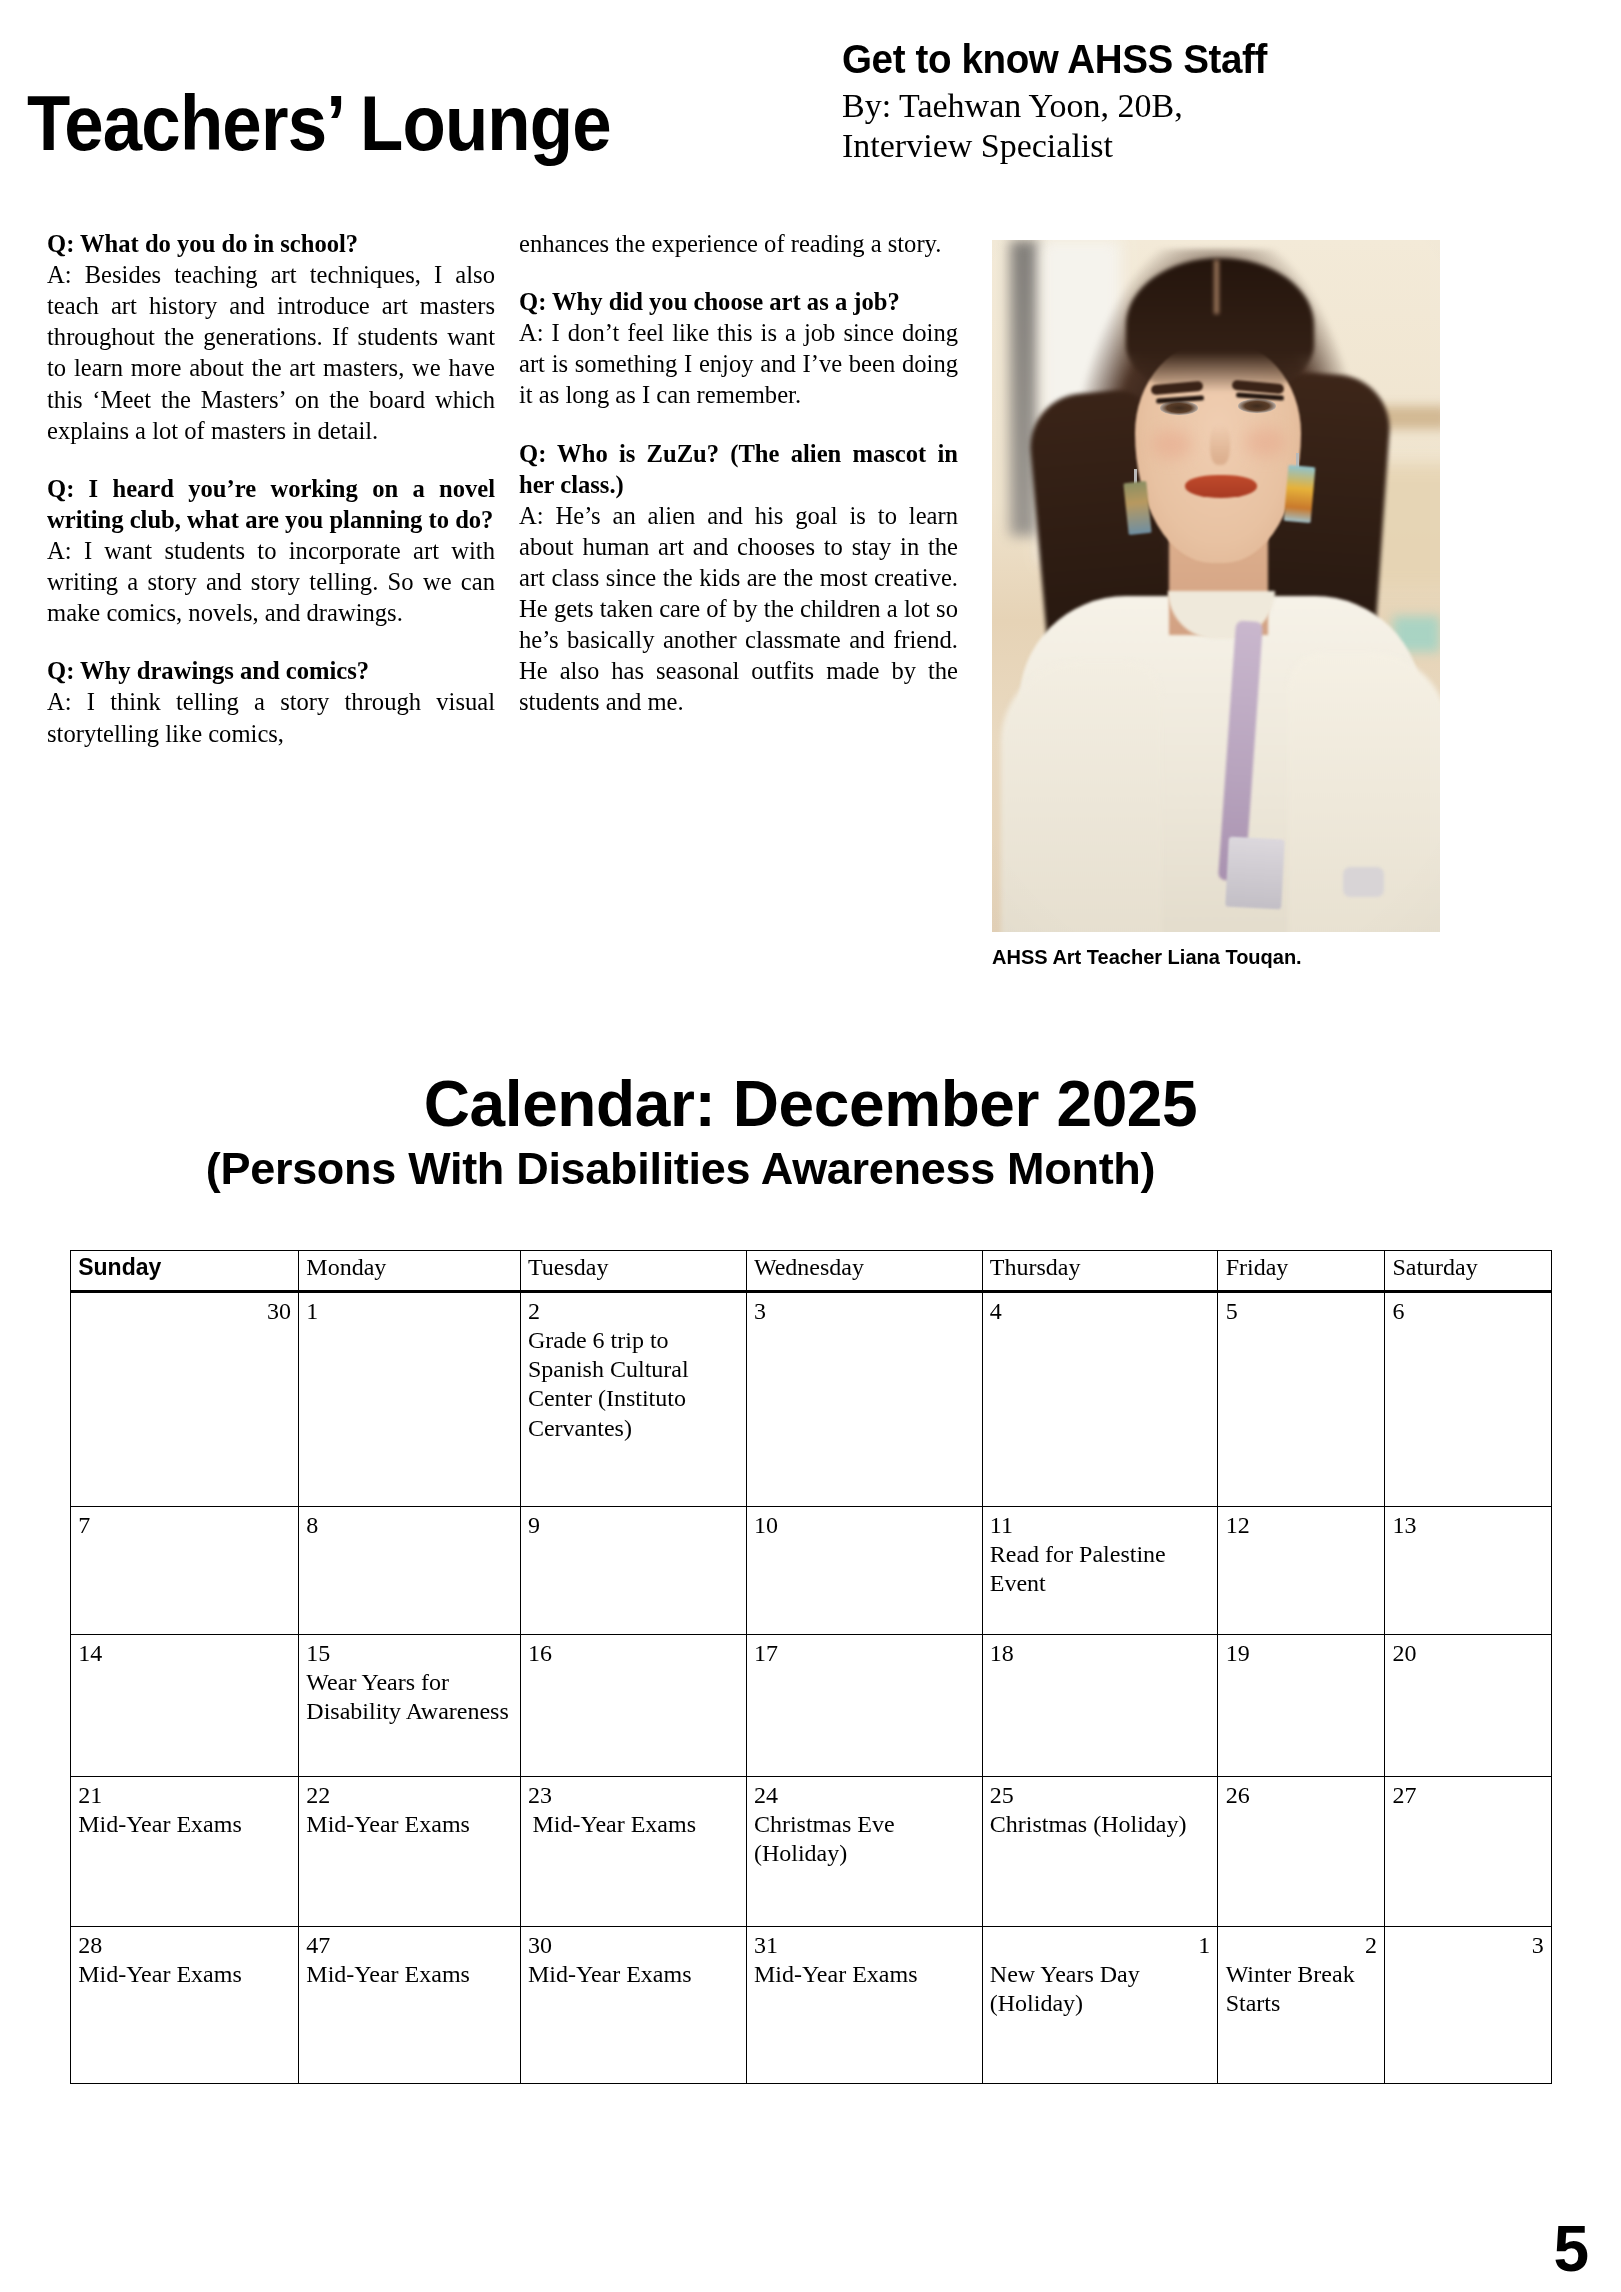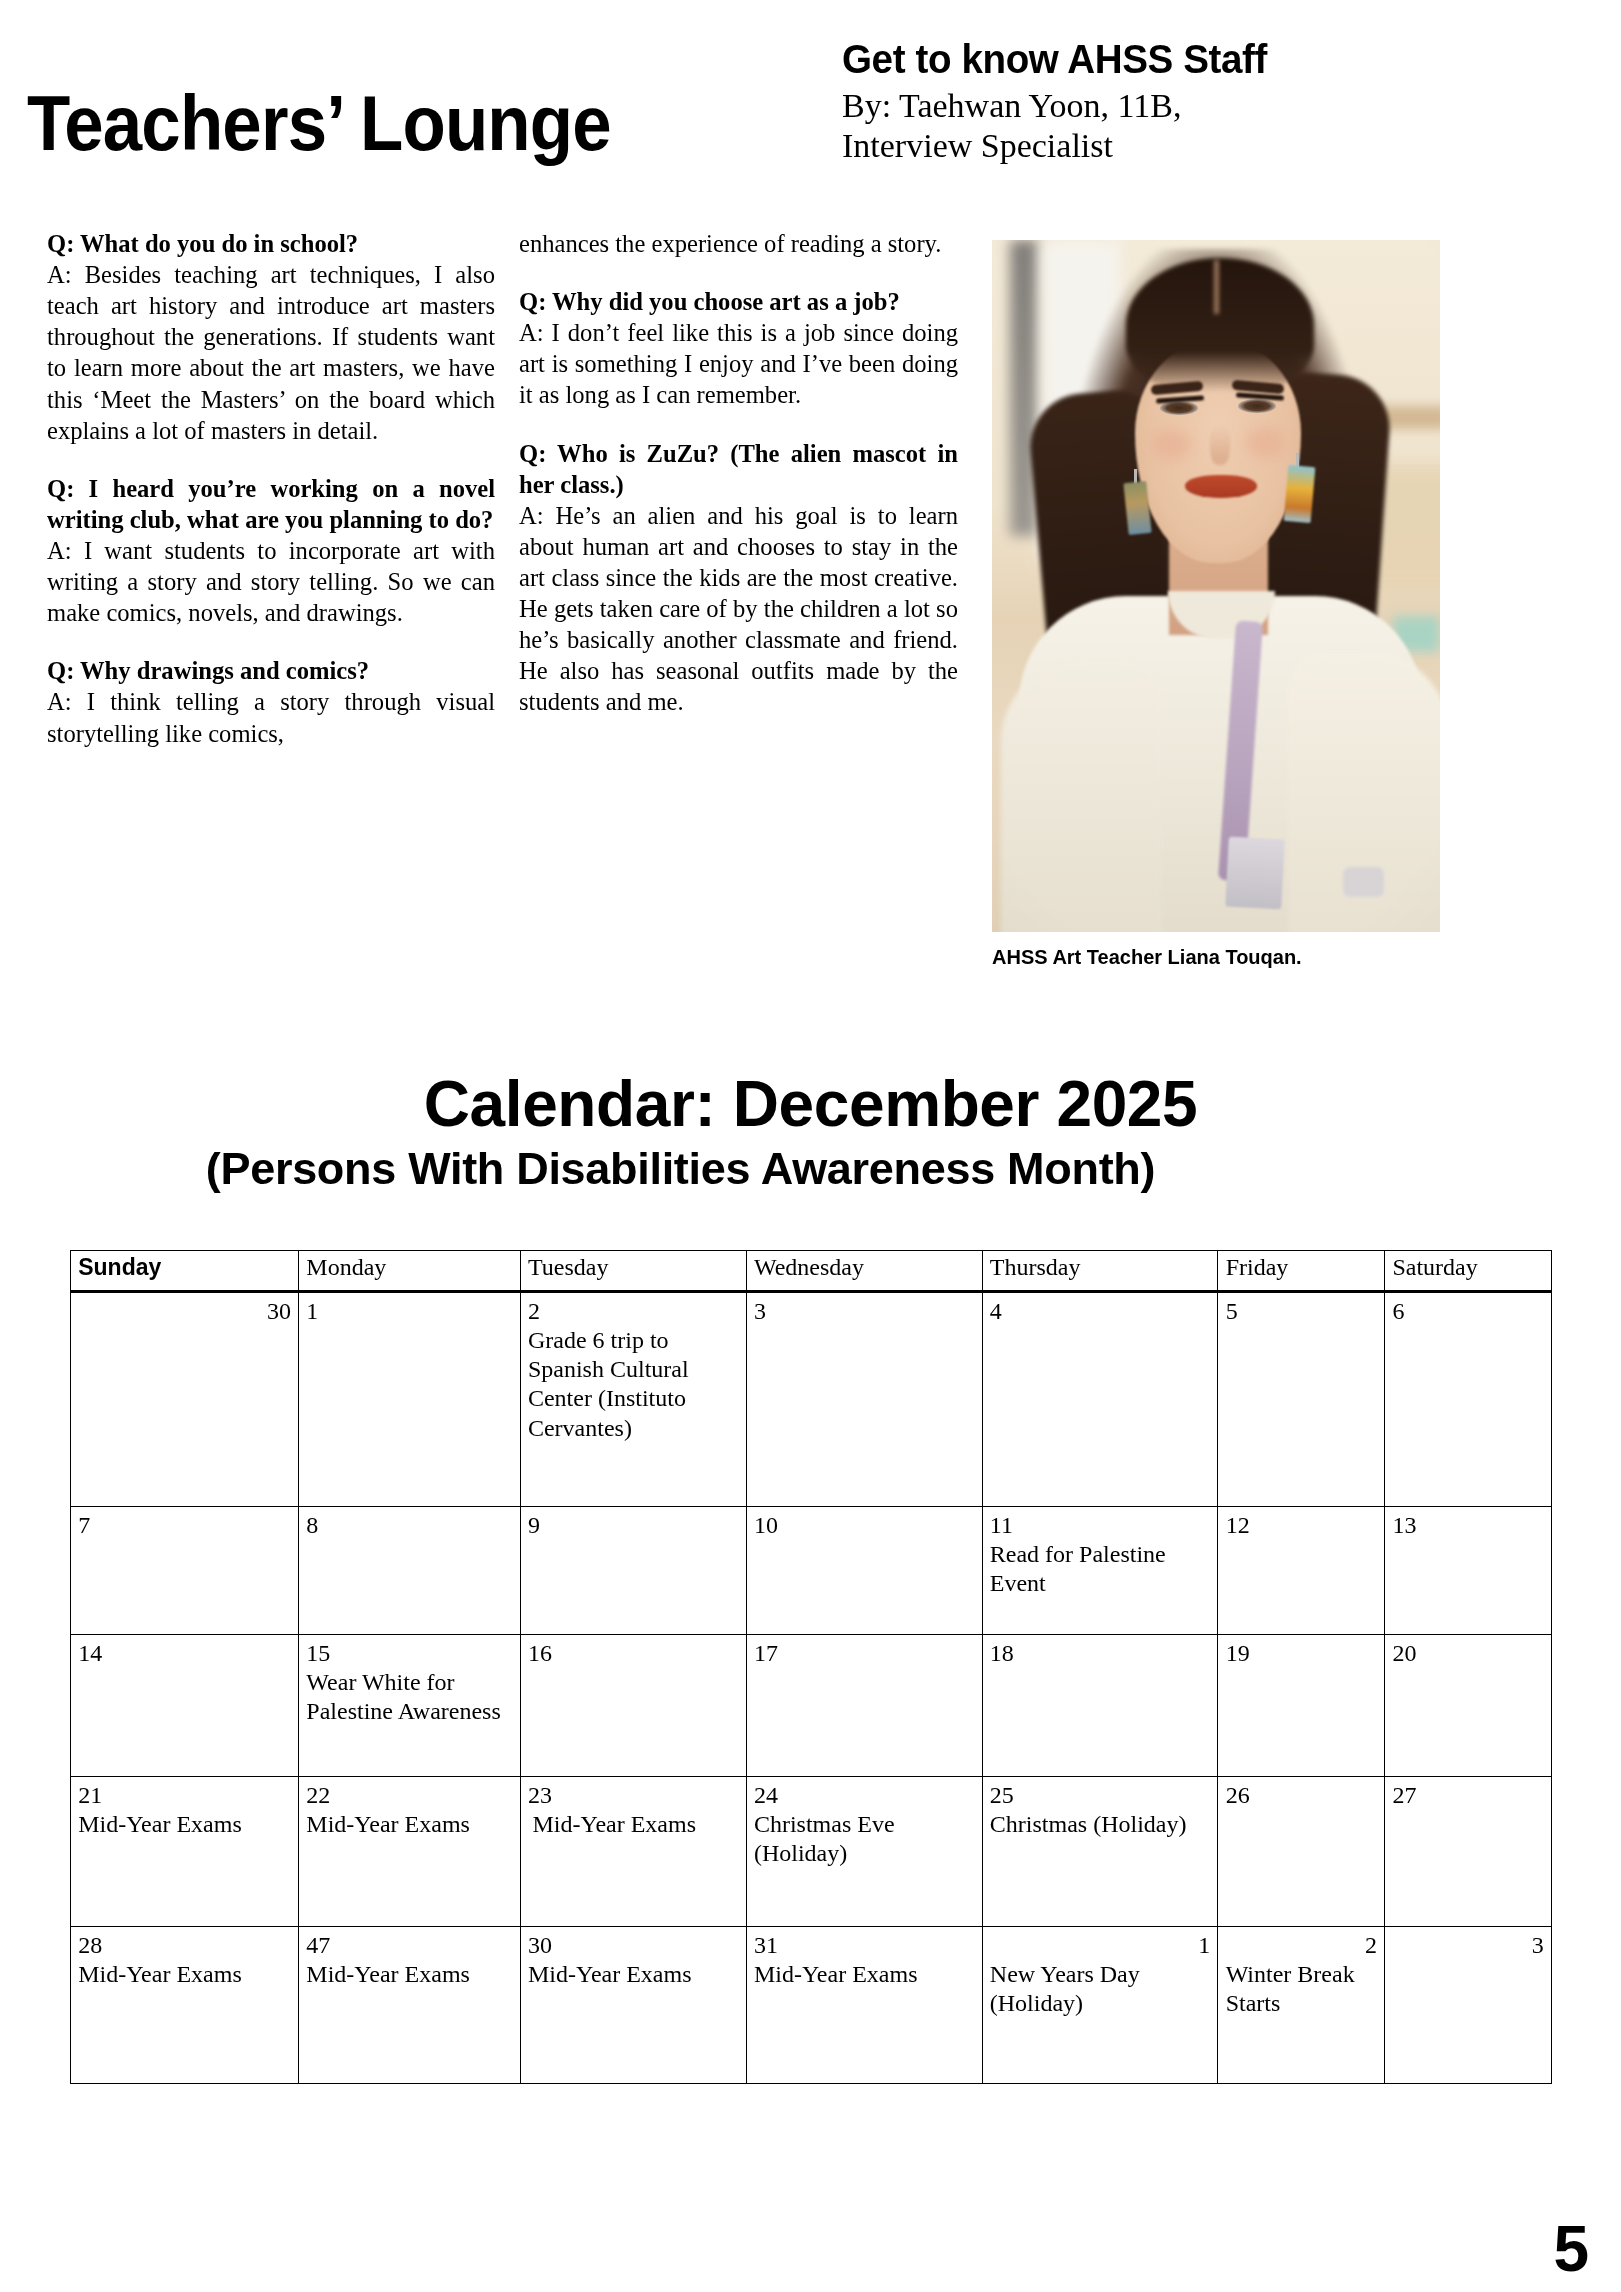--- a/index.html
+++ b/index.html
@@ -324,21 +324,21 @@
 </style>
 </head>
 <body>
 
 <div class="page">
 
   <div class="masthead">
     <div class="lounge-title">Teachers’ Lounge</div>
     <div class="mast-right">
       <div class="mast-kicker">Get to know AHSS Staff</div>
-      <div class="mast-byline">By: Taehwan Yoon, 11B, Interview Specialist</div>
+      <div class="mast-byline">By: Taehwan Yoon, 20B, Interview Specialist</div>
     </div>
   </div>
 
   <div class="article">
 
     <div class="col col-2">
       <p>enhances the experience of reading a story.</p>
       <div class="gap"></div>
       <p class="q">Q: Why did you choose art as a job?</p>
       <p>A: I don’t feel like this is a job since doing art is something I enjoy and I’ve been doing it as long as I can remember.</p>
@@ -474,21 +474,21 @@
           <td>
             <span class="daynum">13</span>
           </td>
         </tr>
         <tr class="r3">
           <td>
             <span class="daynum">14</span>
           </td>
           <td>
             <span class="daynum">15</span>
-            <span class="evt">Wear White for Palestine Awareness</span>
+            <span class="evt">Wear Years for Disability Awareness</span>
           </td>
           <td>
             <span class="daynum">16</span>
           </td>
           <td>
             <span class="daynum">17</span>
           </td>
           <td>
             <span class="daynum">18</span>
           </td>

